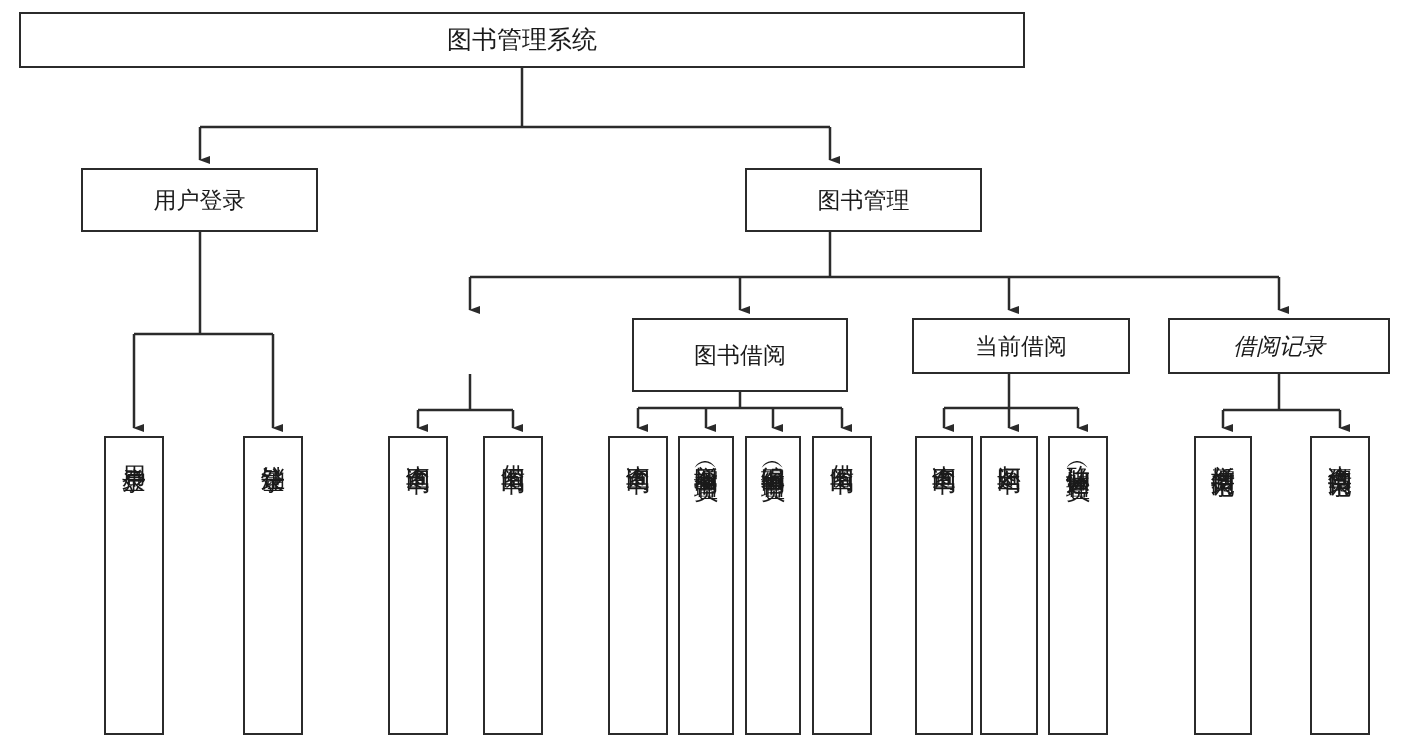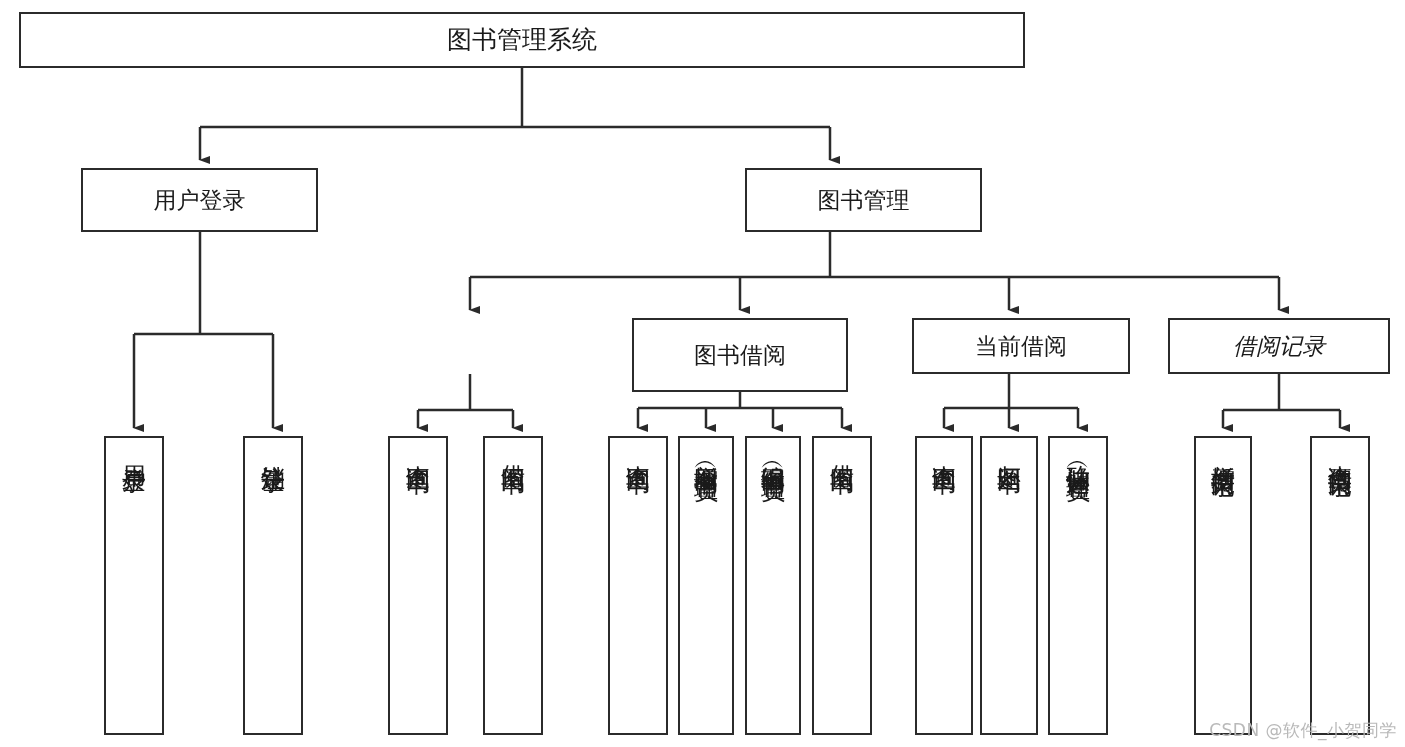--- a/index.html
+++ b/index.html
@@ -174,15 +174,14 @@
   <div class="node node-leaf" style="left:1048px; top:436px; width:60px; height:299px;">
     <span class="label">确认归还（管理员）</span>
   </div>
   <div class="node node-leaf" style="left:1194px; top:436px; width:58px; height:299px;">
     <span class="label">新增借阅记录</span>
   </div>
   <div class="node node-leaf" style="left:1310px; top:436px; width:60px; height:299px;">
     <span class="label">查询借阅记录</span>
   </div>
 
-  <div class="watermark">CSDN @软件_小贺同学</div>
 
 </div>
 
 </body></html>

